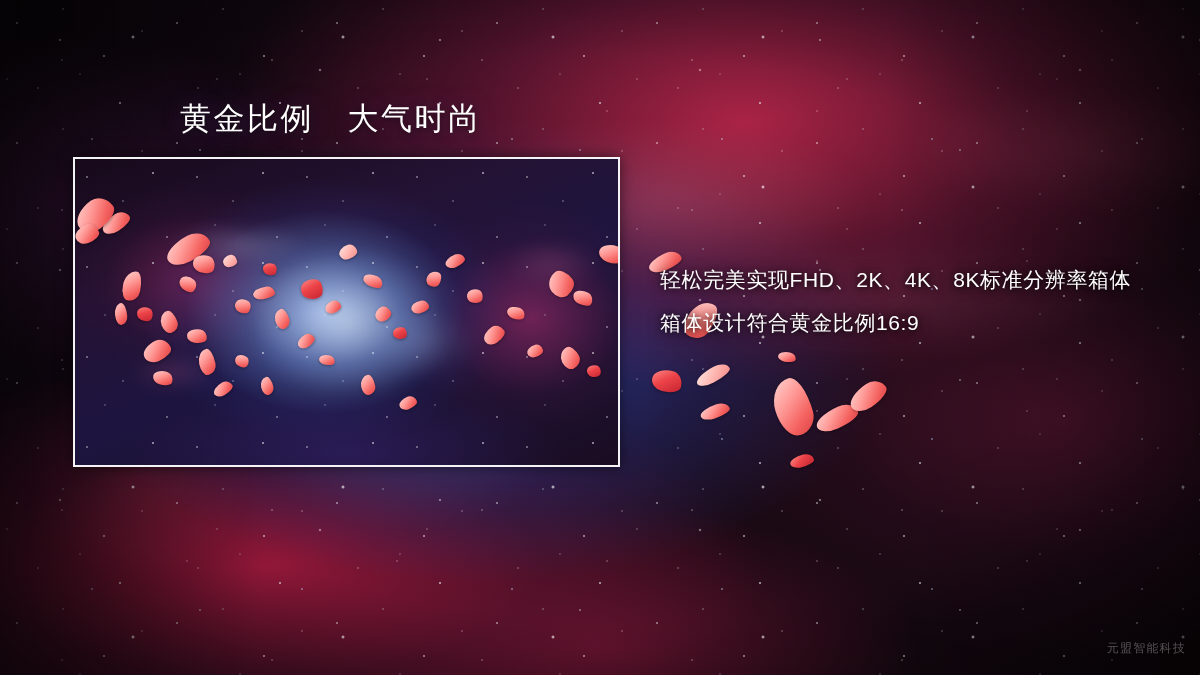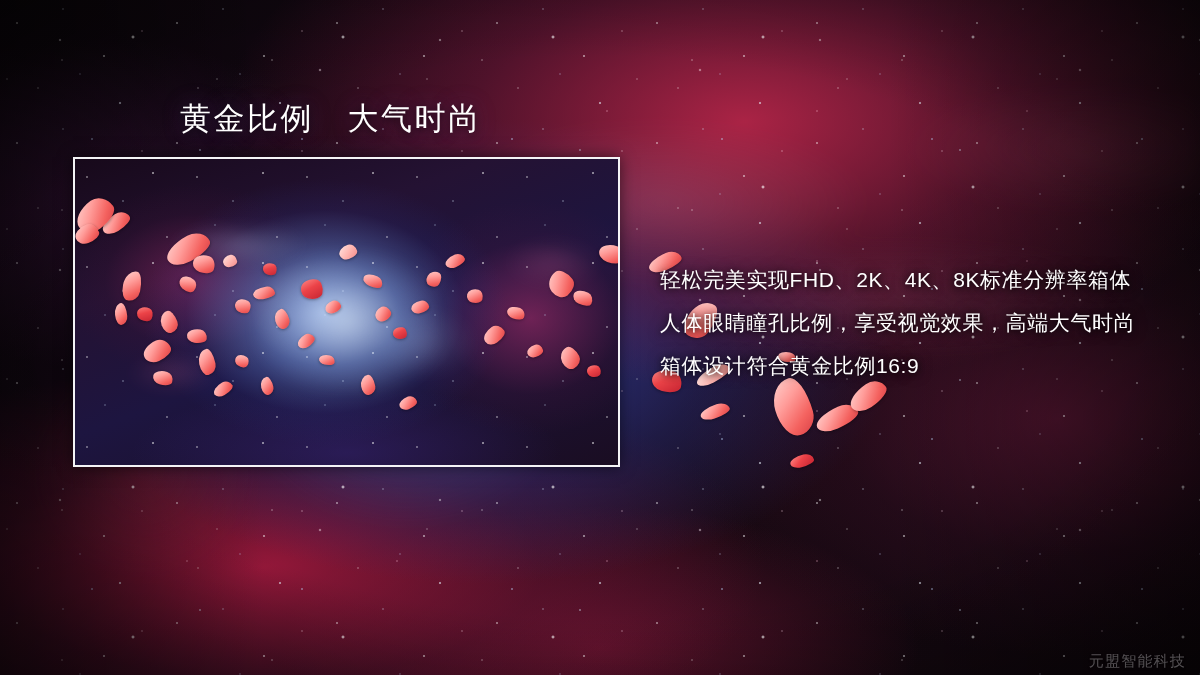--- a/index.html
+++ b/index.html
@@ -151,22 +151,22 @@
     color:#ffffff;
     font-size:21px;
     line-height:43px;
     letter-spacing:.6px;
     white-space:nowrap;
     text-shadow:0 1px 6px rgba(0,0,0,.85), 0 0 14px rgba(0,0,0,.55);
   }
 
   #watermark{
     position:absolute;
-    right:14px; bottom:4px;
-    font-size:15px;
+    right:14px; bottom:18px;
+    font-size:12px;
     letter-spacing:1.2px;
     color:rgba(200,195,200,.40);
     text-shadow:0 1px 2px rgba(0,0,0,.6);
   }
 </style>
 </head>
 <body>
 
 <div id="slide">
 
@@ -242,19 +242,18 @@
         <div class="petal" style="left:0px;   top:66px;  width:24px; height:18px; transform:rotate(-20deg);"></div>
         <div class="petal" style="left:524px; top:86px;  width:26px; height:18px; transform:rotate(18deg);"></div>
       </div>
     </div>
   </div>
 
   <div id="headline">黄金比例　大气时尚</div>
 
   <div id="copy-block">
     <div class="copy-line">轻松完美实现FHD、2K、4K、8K标准分辨率箱体</div>
-    <div class="copy-line">人体眼睛瞳孔比例，享受视觉效果，高端大气时尚</div>
     <div class="copy-line">箱体设计符合黄金比例16:9</div>
   </div>
 
   <div id="watermark">元盟智能科技</div>
 
 </div>
 
 </body></html>

